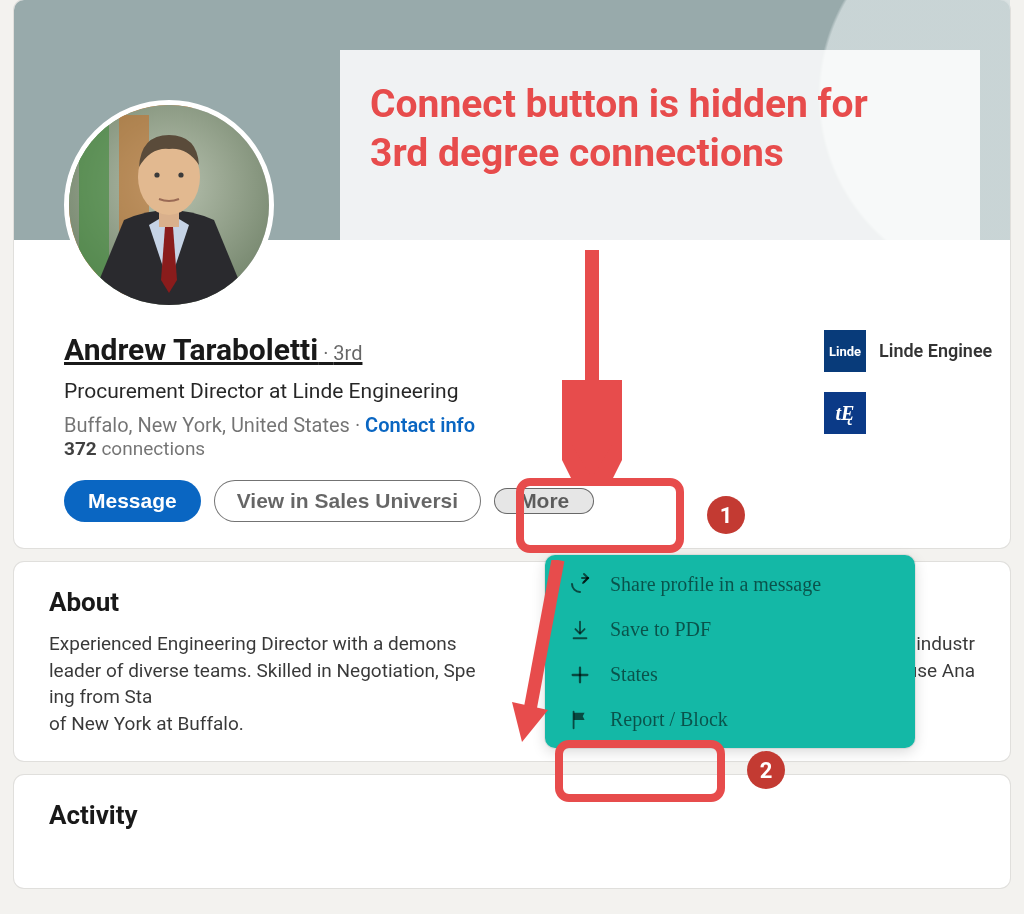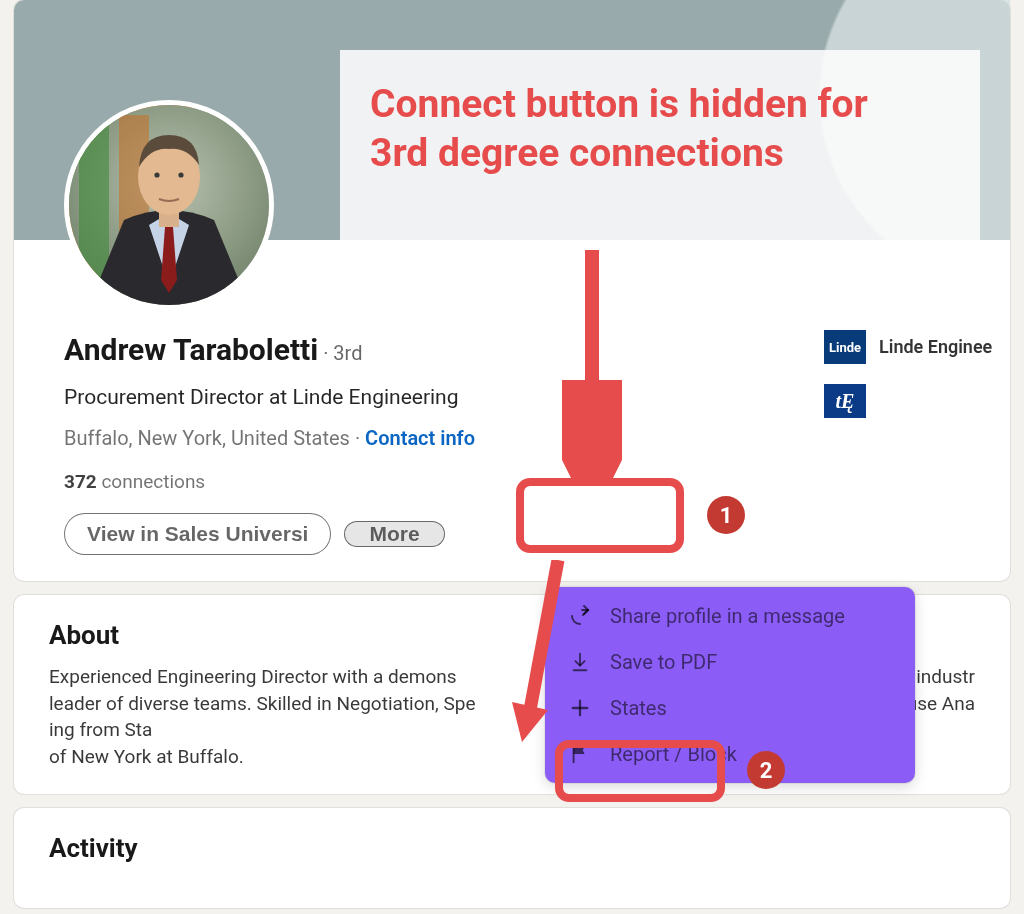--- a/index.html
+++ b/index.html
@@ -43,26 +43,26 @@
     left: 50px;
     top: 100px;
     overflow: hidden;
     background: linear-gradient(120deg,#6aa05a 0 18%,#d07a30 18% 40%,#c4c4c4 40% 100%);
   }
   .avatar svg { width: 100%; height: 100%; display:block; }
   .profile-body {
     padding: 92px 30px 26px 50px;
     position: relative;
   }
-  .name-row { font-size: 30px; font-weight: 700; color: rgba(0,0,0,0.9); }
+  .name-row { font-size: 30px; font-weight: 700; color: rgba(0,0,0,0.9); text-decoration: underline; }
   .degree { font-size: 20px; font-weight: 400; color: rgba(0,0,0,0.6); }
-  .headline { font-size: 21px; color: rgba(0,0,0,0.85); margin-top: 18px; }
-  .location-row { font-size: 20px; color: rgba(0,0,0,0.55); margin-top: 17px; }
+  .headline { font-size: 21px; color: rgba(0,0,0,0.85); margin-top: 12px; }
+  .location-row { font-size: 20px; color: rgba(0,0,0,0.55); margin-top: 10px; }
   .contact-link { color: #0a66c2; font-weight: 600; }
-  .connections { font-size: 19px; color: rgba(0,0,0,0.55); margin-top: 20px; }
+  .connections { font-size: 19px; color: rgba(0,0,0,0.55); }
   .connections b { color: rgba(0,0,0,0.75); font-weight: 700; }
   .btn-row { display: flex; gap: 13px; margin-top: 20px; align-items: center; }
   .btn {
     border-radius: 24px;
     padding: 9px 24px;
     font-size: 21px;
     font-weight: 600;
     cursor: pointer;
     border: none;
     white-space: nowrap;
@@ -71,33 +71,34 @@
   .btn-outline { background: #fff; color: rgba(0,0,0,0.6); border: 1.5px solid rgba(0,0,0,0.55); padding: 8px 22px; }
   .btn-more { background: #e6e6e6; color: rgba(0,0,0,0.6); border: 1.5px solid rgba(0,0,0,0.55); padding: 0 24px; }
   .right-col {
     position: absolute;
     right: 0;
     top: 330px;
     width: 200px;
     overflow: hidden;
   }
   .org { display: flex; align-items: center; gap: 13px; margin-bottom: 20px; }
-  .org-logo { width: 42px; height: 34px; flex: 0 0 42px; display:flex; align-items:center; justify-content:center; color:#fff; font-weight:700; font-size:13px;}
+  .org-logo { width: 42px; height: 42px; flex: 0 0 42px; display:flex; align-items:center; justify-content:center; color:#fff; font-weight:700; font-size:13px;}
   .org-logo.linde { background:#083b7a; }
   .org-logo.ub { background:#0b3a87; font-family: Georgia, serif; font-size:20px; font-style:italic; }
   .org-name { font-size: 18px; font-weight: 600; color: rgba(0,0,0,0.8); line-height:1.25; }
   .dropdown {
     position: absolute;
     left: 545px;
-    top: 587px;
+    top: 555px;
     width: 370px;
-    background: #8b5cf6;
+    background: #14b8a6;
     border-radius: 10px;
     box-shadow: 0 4px 14px rgba(0,0,0,0.15), 0 0 0 1px rgba(0,0,0,0.06);
     padding: 6px 0;
+    font-family: Liberation Serif, serif;
   }
   .dropdown-item {
     display: flex;
     align-items: center;
     gap: 17px;
     padding: 11px 22px;
     font-size: 20px;
     color: rgba(0,0,0,0.55);
     cursor: pointer;
   }
@@ -194,20 +195,21 @@
       <span>Andrew Taraboletti</span><span class="degree"> · </span><span class="degree">3rd</span>
     </div>
     <div class="headline">Procurement Director at Linde Engineering</div>
     <div class="location-row">
       <span>Buffalo, New York, United States</span><span> · </span><span class="contact-link">Contact info</span>
     </div>
     <div class="connections">
       <b>372</b><span> connections</span>
     </div>
     <div class="btn-row">
+      <button class="btn btn-primary">Message</button>
       <button class="btn btn-outline">View in Sales Universi</button>
       <button class="btn btn-more">More</button>
     </div>
   </div>
 </div>
 
 <div class="right-col">
   <div class="org">
     <div class="org-logo linde">
         <span>Linde</span>
@@ -232,21 +234,21 @@
         <span>leader of diverse teams. Skilled in Negotiation, Spe</span>
         <span>t Cause Ana</span>
       </div>
     <div style="display:flex; justify-content:space-between;">
         <span>ing from Sta</span>
       </div>
     <div><span>of New York at Buffalo.</span></div>
   </div>
 </div>
 
-<div class="section-card" style="padding-bottom:31px;">
+<div class="section-card" style="padding-bottom:44px;">
   <div class="section-title">Activity</div>
 </div>
 
 <div class="dropdown">
   <div class="dropdown-item">
     <span class="icon">
       <svg width="24" height="24" viewBox="0 0 24 24" fill="none" stroke="currentColor" stroke-width="2" stroke-linecap="round">
           <path d="M4 12a8 8 0 0 0 8 8"></path>
           <path d="M14 6l6 0"></path>
           <path d="M20 6l-5 5"></path>

